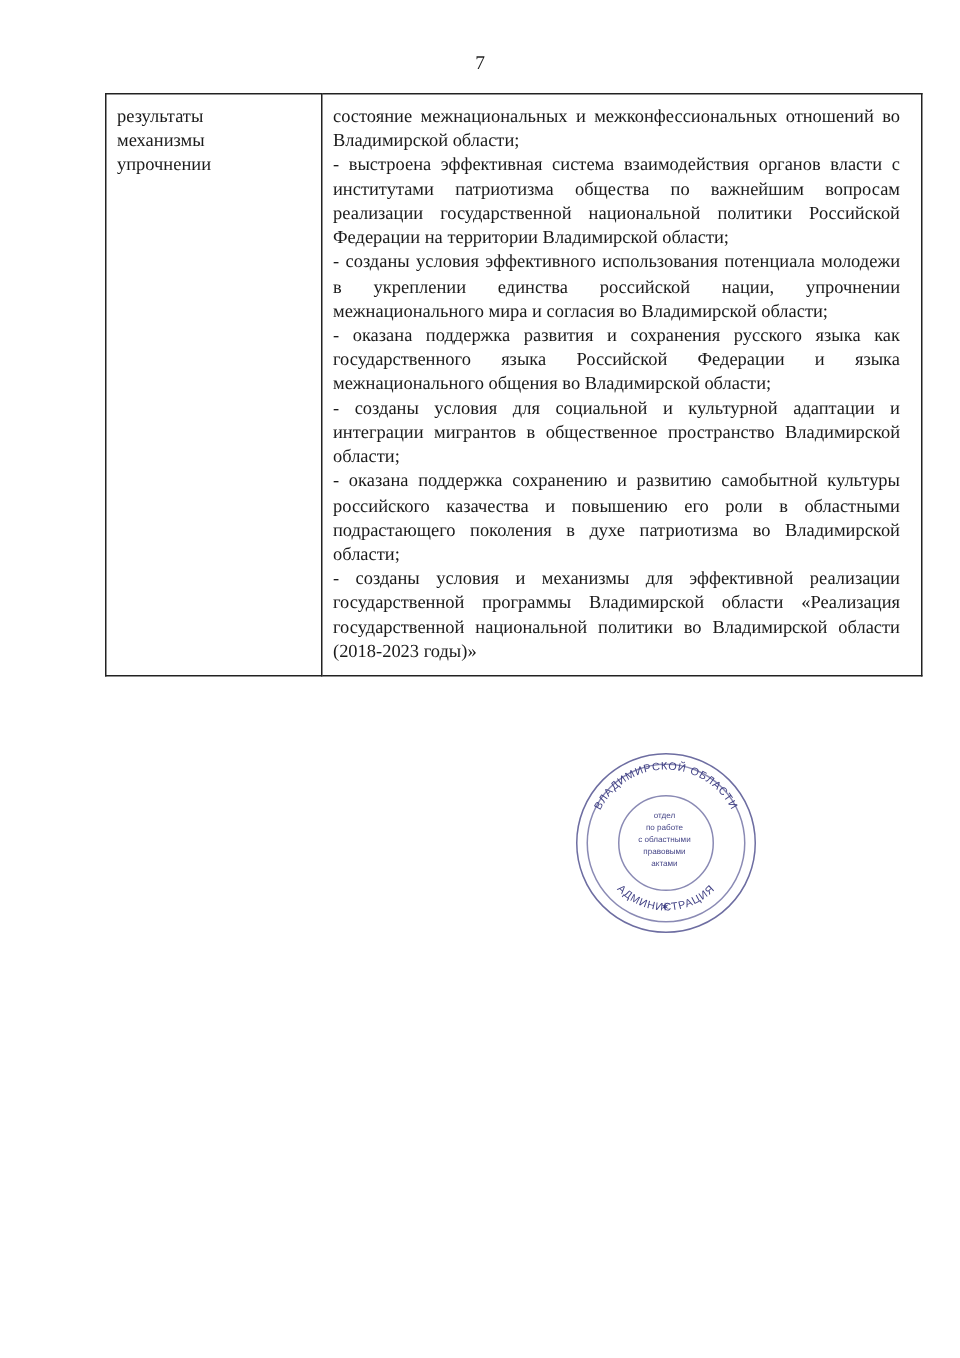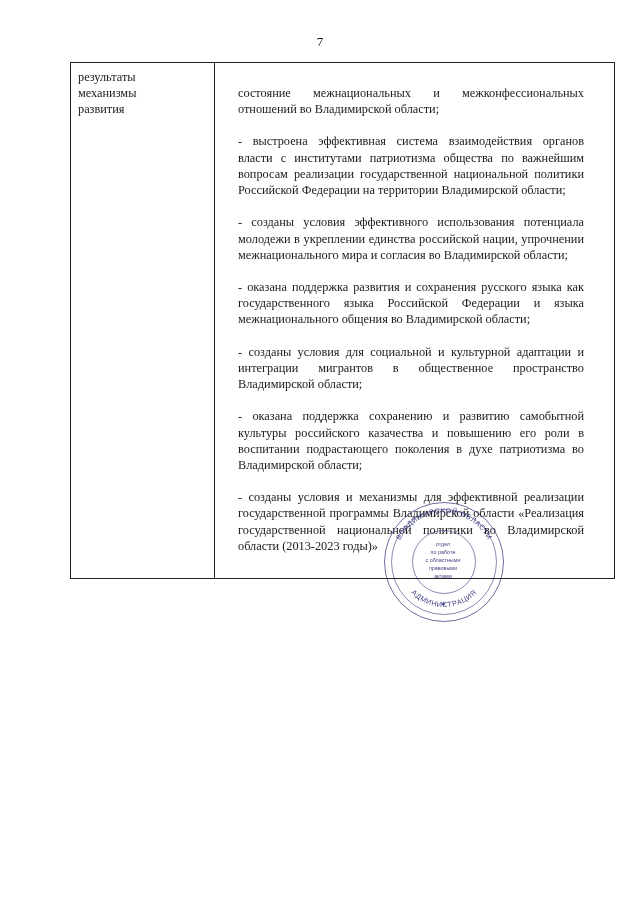--- a/index.html
+++ b/index.html
@@ -49,21 +49,21 @@
     width: 122px;
   }
   .col-body {
     width: 378px;
   }
   .label-line {
     display: block;
     white-space: nowrap;
   }
   .body-para {
-    margin: 16px;
+    margin: 0;
     text-align: justify;
     text-justify: inter-word;
   }
   .body-para + .body-para {
     margin-top: 0px;
   }
   
   .stamp {
     position: absolute;
     left: 382px;
@@ -117,30 +117,30 @@
 <div class="page">
 
   <div class="page-number">7</div>
 
   <table class="doc-table">
     <tbody>
         <tr>
       <td class="col-label">
         <span class="label-line">результаты</span>
         <span class="label-line">механизмы</span>
-        <span class="label-line">развития</span>
+        <span class="label-line">упрочнении</span>
       </td>
       <td class="col-body">
         <p class="body-para">состояние межнациональных и межконфессиональных отношений во Владимирской области;</p>
         <p class="body-para">- выстроена эффективная система взаимодействия органов власти с институтами патриотизма общества по важнейшим вопросам реализации государственной национальной политики Российской Федерации на территории Владимирской области;</p>
         <p class="body-para">- созданы условия эффективного использования потенциала молодежи в укреплении единства российской нации, упрочнении межнационального мира и согласия во Владимирской области;</p>
         <p class="body-para">- оказана поддержка развития и сохранения русского языка как государственного языка Российской Федерации и языка межнационального общения во Владимирской области;</p>
         <p class="body-para">- созданы условия для социальной и культурной адаптации и интеграции мигрантов в общественное пространство Владимирской области;</p>
-        <p class="body-para">- оказана поддержка сохранению и развитию самобытной культуры российского казачества и повышению его роли в воспитании подрастающего поколения в духе патриотизма во Владимирской области;</p>
-        <p class="body-para">- созданы условия и механизмы для эффективной реализации государственной программы Владимирской области «Реализация государственной национальной политики во Владимирской области (2013-2023 годы)»</p>
+        <p class="body-para">- оказана поддержка сохранению и развитию самобытной культуры российского казачества и повышению его роли в областными подрастающего поколения в духе патриотизма во Владимирской области;</p>
+        <p class="body-para">- созданы условия и механизмы для эффективной реализации государственной программы Владимирской области «Реализация государственной национальной политики во Владимирской области (2018-2023 годы)»</p>
       </td>
     </tr>
   </tbody>
     </table>
 
   <div class="stamp">
     <div class="ring-outer"></div>
     <div class="ring-mid"></div>
     <div class="ring-inner"></div>
     <svg class="stamp-arc" viewBox="0 0 124 124">

